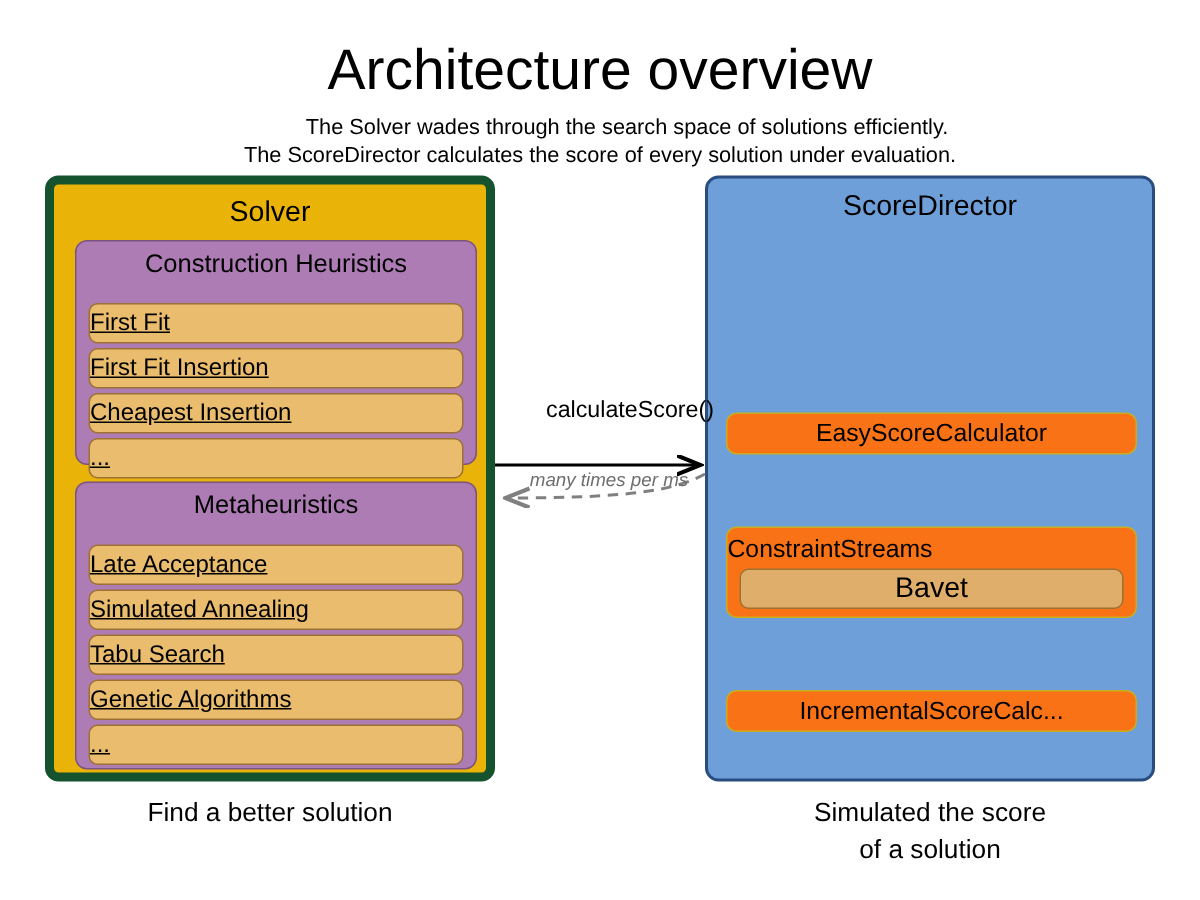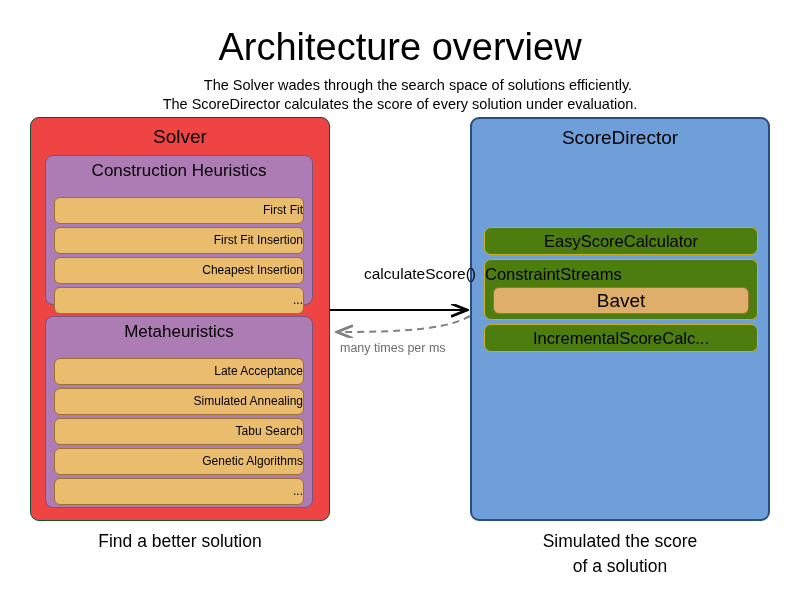--- a/index.html
+++ b/index.html
@@ -49,22 +49,22 @@
     font-size: 19px;
     line-height: 22px;
     padding-top: 8px;
   }
 
   #solver-panel {
     left: 30px;
     top: 117px;
     width: 300px;
     height: 404px;
-    background: #ef4444;
-    border: 1px solid #14532d;
+    background: #eab308;
+    border: 6px solid #14532d;
   }
   #scoredirector-panel {
     left: 470px;
     top: 117px;
     width: 300px;
     height: 404px;
     background: #6E9FD8;
     border: 2px solid #2A4D80;
   }
 
@@ -91,42 +91,44 @@
 
   .item-list {
     padding: 0 8px 6px 8px;
   }
   .item {
     background: #E9BC6E;
     border: 1px solid #9C7132;
     border-radius: 6px;
     height: 27px;
     line-height: 25px;
-    text-align: right;
-    font-size: 12px;
+    text-align: left;
+    font-size: 16px;
     margin-bottom: 3px;
     box-sizing: border-box;
+    text-decoration: underline;
   }
   .item:last-child { margin-bottom: 0; }
 
   
   #calculator-list {
     position: absolute;
     left: 12px;
     top: 108px;
     width: 274px;
   }
   .calc {
-    background: #4d7c0f;
+    background: #f97316;
     border: 1px solid #C9AE1E;
     border-radius: 7px;
     text-align: center;
     font-size: 16.5px;
     box-sizing: border-box;
     margin-bottom: 4px;
+    margin-top: 48px;
   }
   .calc-simple {
     height: 28px;
     line-height: 26px;
   }
   .calc-label {
     height: 24px;
     line-height: 24px;
     text-align: left;
     font-size: 16.5px;
@@ -160,25 +162,27 @@
     top: 0;
     width: 142px;
     text-align: center;
     font-size: 15.5px;
     line-height: 18px;
     margin-left: 19px;
   }
   #arrow-label-freq {
     position: absolute;
     left: 10px;
-    top: 76px;
+    top: 48px;
     width: 132px;
+    text-align: center;
     font-size: 12.5px;
     line-height: 15px;
     color: #6E6E6E;
+    font-style: italic;
   }
   #arrow-svg {
     position: absolute;
     left: 0;
     top: 0;
   }
 
   
   .caption {
     position: absolute;

